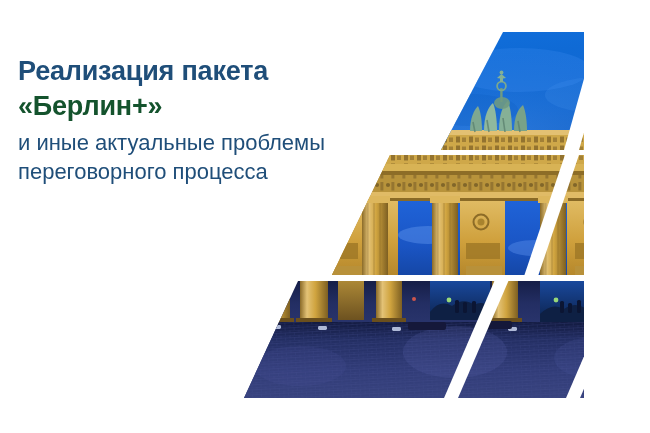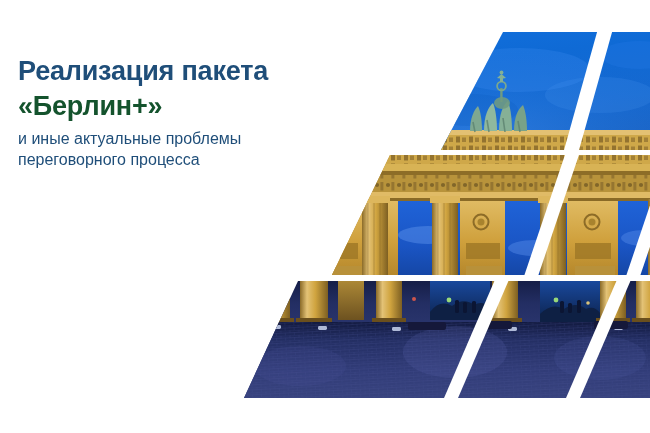--- a/index.html
+++ b/index.html
@@ -7,21 +7,21 @@
     margin: 0;
     padding: 0;
     background: #ffffff;
   }
   body {
     font-family: "Liberation Sans", "DejaVu Sans", sans-serif;
   }
 
   .slide {
     position: relative;
-    width: 650px;
+    width: 584px;
     height: 433px;
     background: #ffffff;
     overflow: hidden;
   }
 
   
   .text-block {
     position: absolute;
     left: 18px;
     top: 56px;
@@ -43,21 +43,21 @@
     font-size: 27px;
     font-weight: bold;
     line-height: 1.18;
     color: #14532d;
     letter-spacing: -0.2px;
     margin: 0 0 5px 0;
     white-space: nowrap;
   }
 
   .subtitle {
-    font-size: 16px;
+    font-size: 22px;
     font-weight: normal;
     line-height: 1.34;
     color: #1f4e79;
     margin: 0;
     max-width: 330px;
   }
 
   
   .collage {
     position: absolute;

